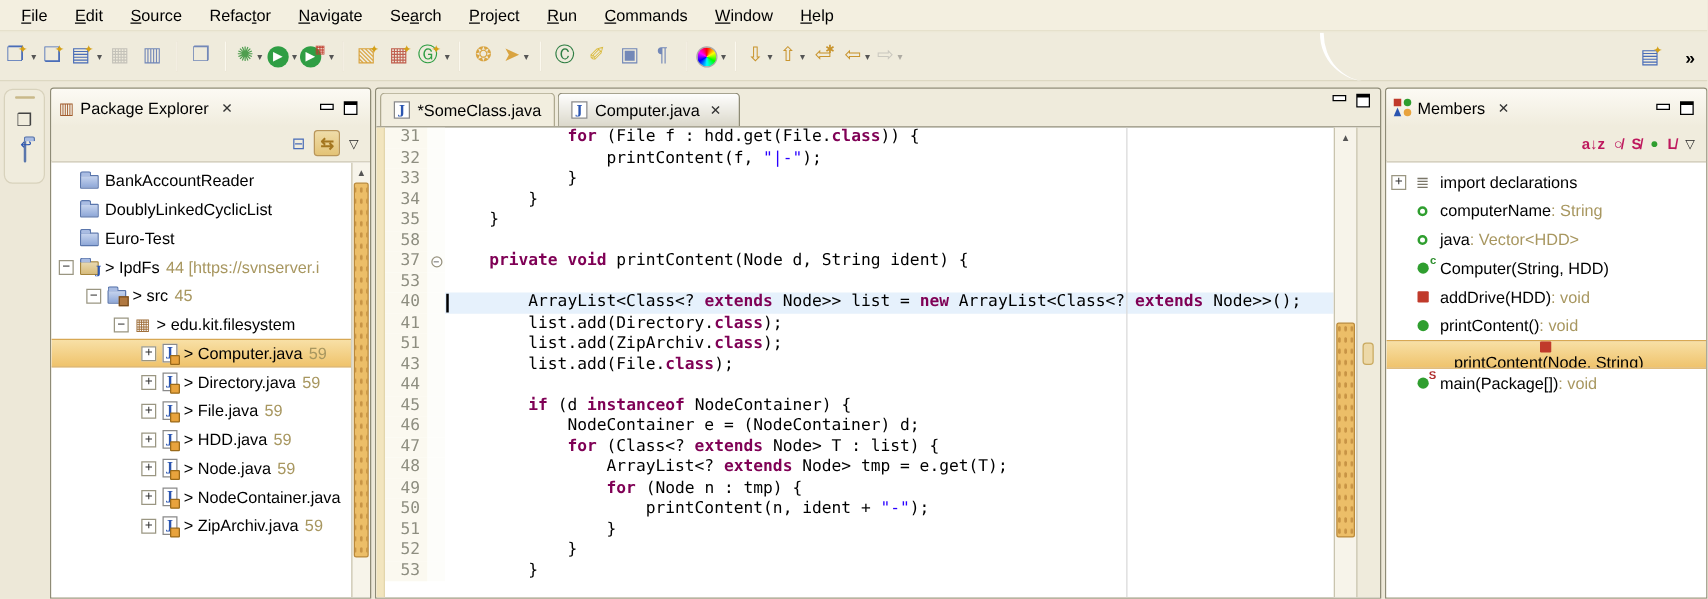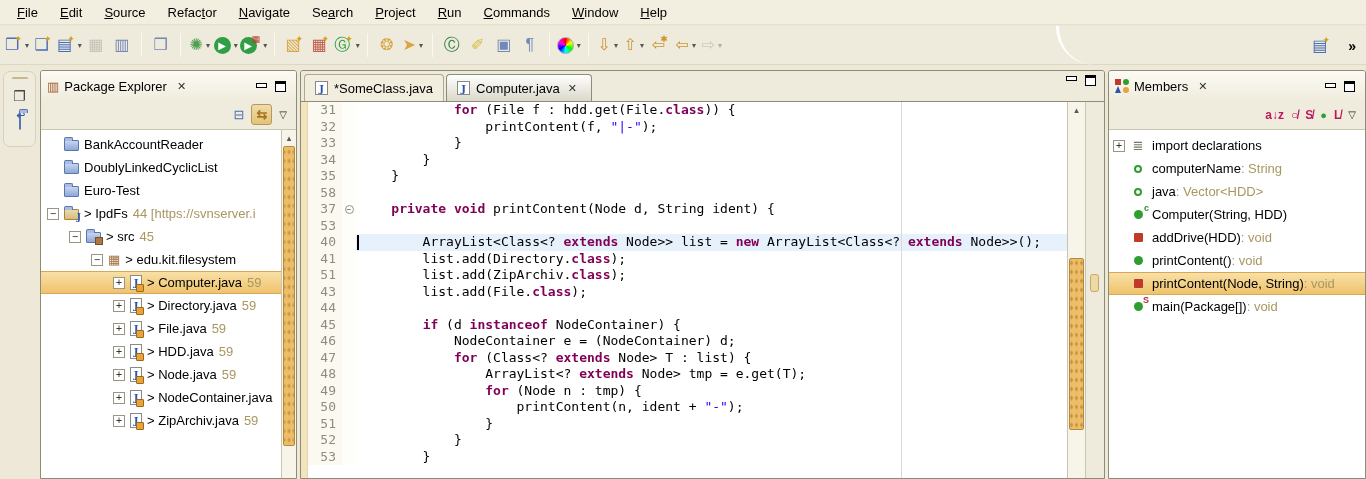--- a/index.html
+++ b/index.html
@@ -106,21 +106,21 @@
   .mem-icon i { position:absolute; }
   .mi-sq { left:0; top:0; width:6px; height:6px; background:#C03A2B; }
   .mi-gc { right:0; top:0; width:6px; height:6px; background:#2F9E2F; border-radius:50%; }
   .mi-tr { left:0; bottom:0; width:0; height:0; border-left:3.5px solid transparent; border-right:3.5px solid transparent; border-bottom:7px solid #2B55B0; }
   .mi-oc { right:0; bottom:0; width:6px; height:6px; background:#E8A33D; border-radius:50%; }
   .mtools { font-size:12px; }
   .mtool { color:#be185d; font-weight:bold; }
   .mtool.green { color:#2F9E2F; font-size:11px; }
   .mlist { position:absolute; left:0; top:0; right:0; bottom:0; padding-top:4px; overflow:hidden; }
   .mrow { height:23px; display:flex; align-items:center; white-space:nowrap; overflow:hidden; padding-left:4px; }
-  .mrow.sel { background:linear-gradient(#F8E0A6,#EFC36C); border-top:1px solid #D8A854; border-bottom:1px solid #D8A854; }
+  .mrow.sel { background:linear-gradient(#F8E0A6,#EFC36C); border-top:1px solid #D8A854; border-bottom:1px solid #D8A854;flex-direction:column; }
   .micon { width:16px; min-width:16px; display:flex; justify-content:center; position:relative; margin-right:6px; }
   .ic-field { width:8px; height:8px; border:2px solid #2F9E2F; border-radius:50%; }
   .ic-mpub { width:9px; height:9px; background:#2F9E2F; border-radius:50%; }
   .ic-mpriv { width:9px; height:9px; background:#C03A2B; border-radius:1px; }
   .ic-import { font-size:13px; color:#7A7668; line-height:13px; }
   .mbadge { position:absolute; right:-3px; top:-7px; font:bold 9px "Liberation Sans",sans-serif; }
   .mbadge.g { color:#2F8F2F; } .mbadge.r { color:#B03030; }
   .msuffix { color:#A89760; }
 </style>
 </head>

